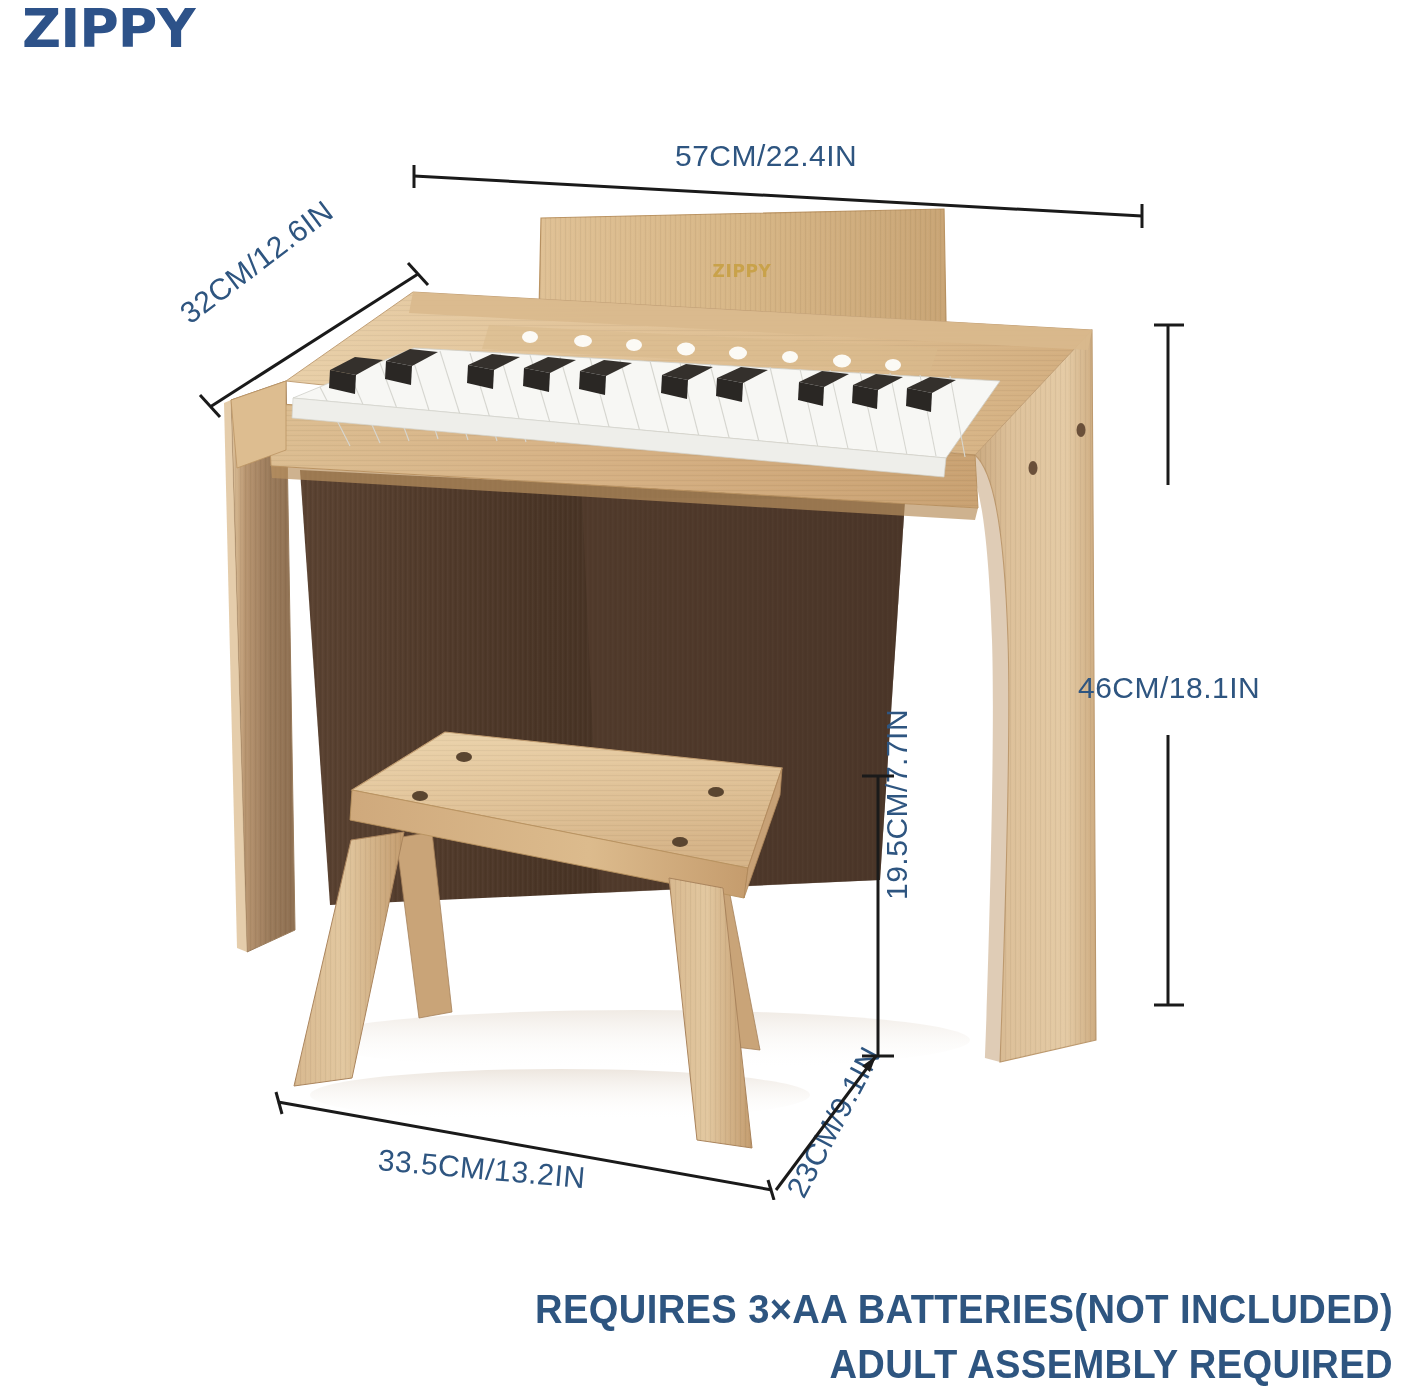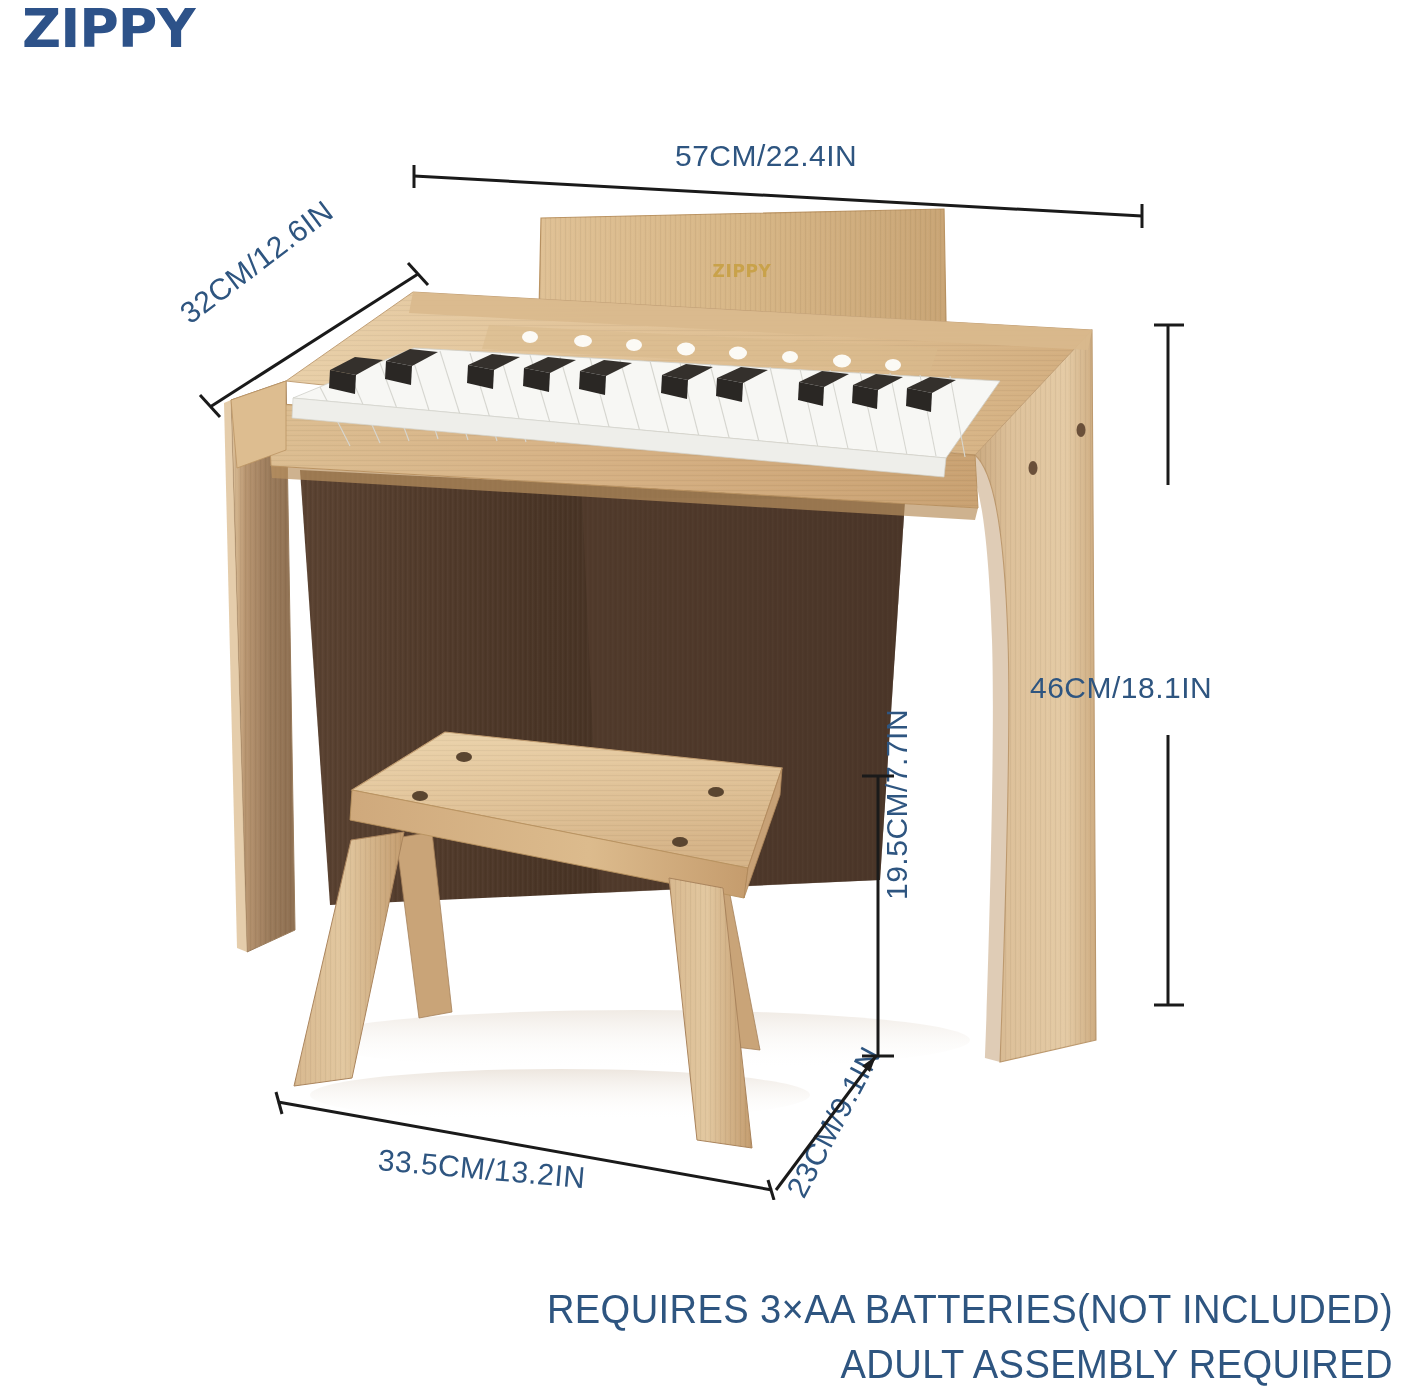--- a/index.html
+++ b/index.html
@@ -46,20 +46,21 @@
     position: absolute;
     right: 12px;
     top: 1282px;
     width: 1380px;
     text-align: right;
     color: #2e5580;
     font-family: "Liberation Sans", sans-serif;
     font-size: 41px;
     line-height: 1.33;
     letter-spacing: 0.4px;
+    font-weight: bold;
   }
   #notes div { transform: scaleX(0.93); transform-origin: right center; }
 
   
   #product {
     position: absolute;
     left: 0; top: 0;
     width: 1405px;
     height: 1392px;
     pointer-events: none;
@@ -293,21 +294,21 @@
     <line x1="742" y1="44" x2="742" y2="68" stroke="#1a1a1a" stroke-width="3"></line>
   </svg>
 
   <div class="dim-label" style="left:184px; top:300px; transform:rotate(-37deg); transform-origin:left center;">32CM/12.6IN</div>
   <svg style="position:absolute; left:190px; top:255px; width:250px; height:170px;">
     <line x1="20" y1="152" x2="228" y2="19" stroke="#1a1a1a" stroke-width="3"></line>
     <line x1="10" y1="140" x2="30" y2="162" stroke="#1a1a1a" stroke-width="3"></line>
     <line x1="218" y1="8" x2="238" y2="30" stroke="#1a1a1a" stroke-width="3"></line>
   </svg>
 
-  <div class="dim-label" style="left:1030px; top:671px;">46CM/18.1IN</div>
+  <div class="dim-label" style="left:1078px; top:671px;">46CM/18.1IN</div>
   <svg style="position:absolute; left:1140px; top:315px; width:60px; height:710px;">
     <line x1="28" y1="10" x2="28" y2="170" stroke="#1a1a1a" stroke-width="3"></line>
     <line x1="28" y1="420" x2="28" y2="690" stroke="#1a1a1a" stroke-width="3"></line>
     <line x1="14" y1="10" x2="44" y2="10" stroke="#1a1a1a" stroke-width="3"></line>
     <line x1="14" y1="690" x2="44" y2="690" stroke="#1a1a1a" stroke-width="3"></line>
   </svg>
 
   <div class="dim-label" style="left:378px; top:1143px; transform:rotate(5deg); transform-origin:left center;">33.5CM/13.2IN</div>
   <svg style="position:absolute; left:260px; top:1070px; width:530px; height:130px;">
     <line x1="18" y1="32" x2="512" y2="120" stroke="#1a1a1a" stroke-width="3"></line>

